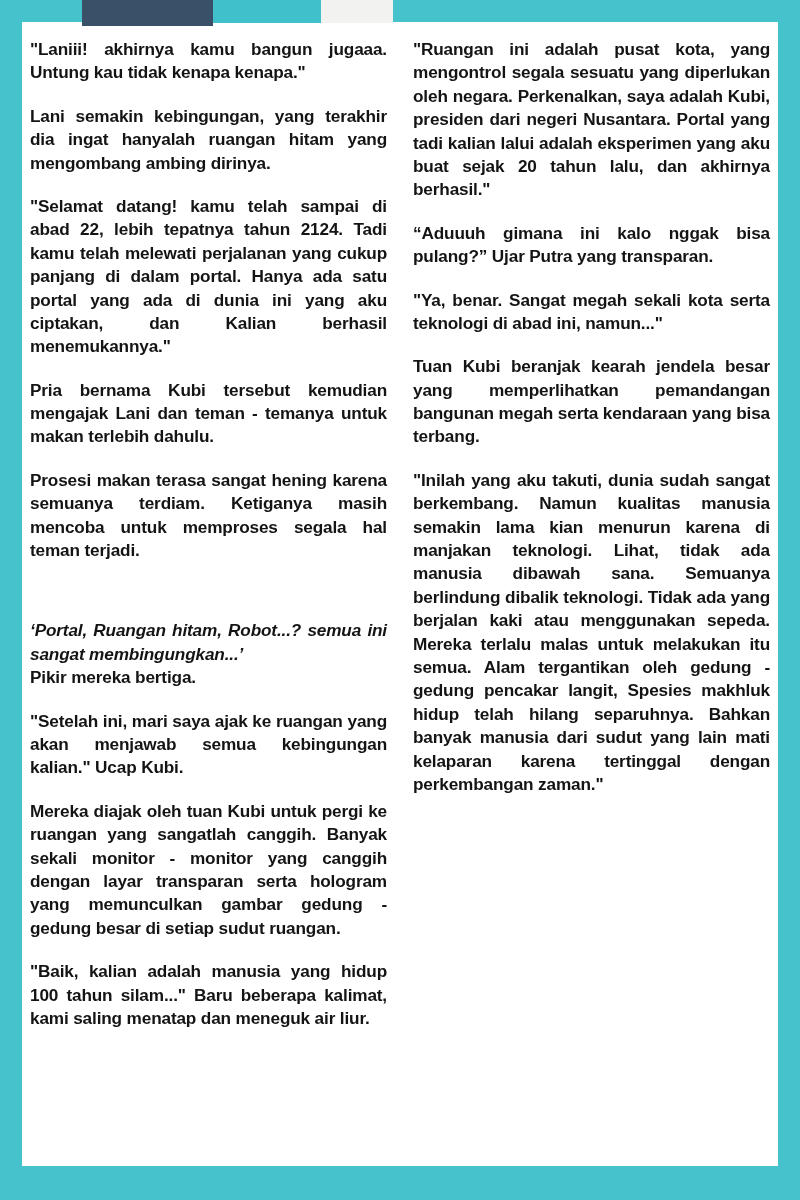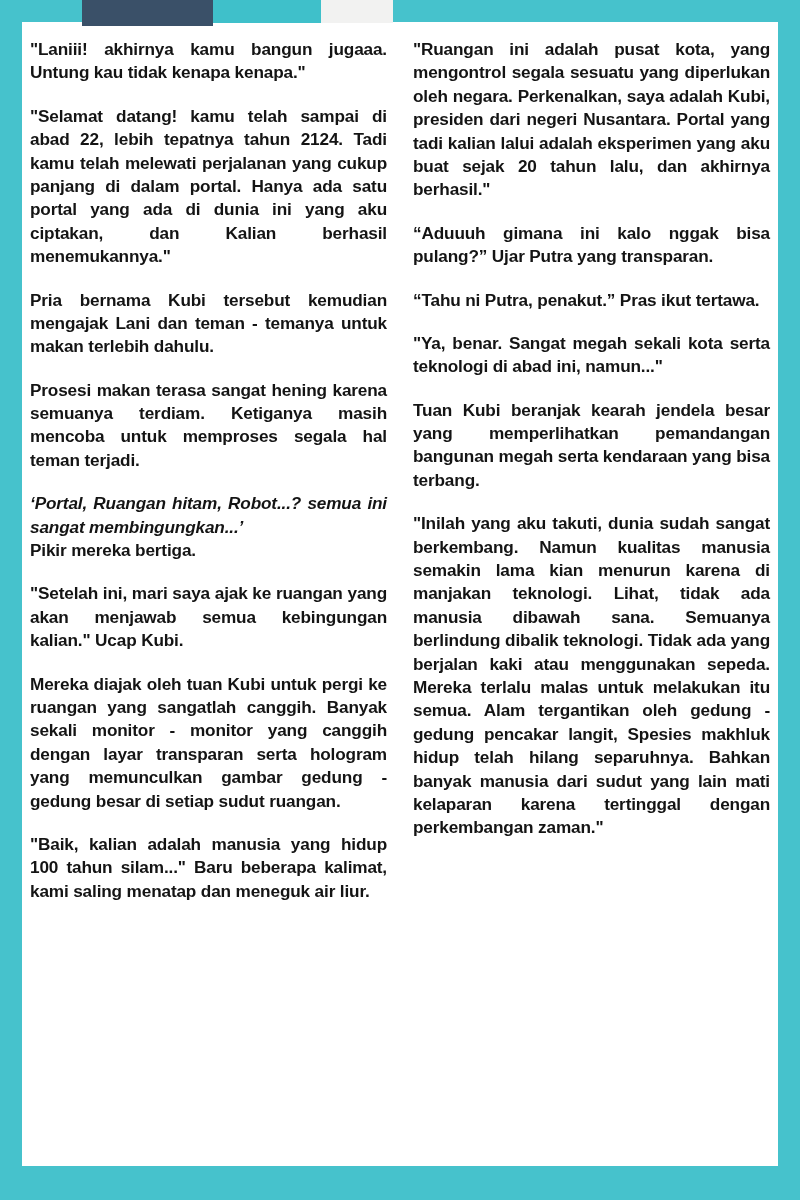--- a/index.html
+++ b/index.html
@@ -108,20 +108,21 @@
     text-justify: inter-word;
     letter-spacing: -0.15px;
     word-spacing: 0px;
     font-stretch: condensed;
   }
   p.para:last-child {
     margin-bottom: 0;
   }
   p.para.italic {
     font-style: italic;
+    margin-top: 37px;
   }
   
   .thought-tail {
     font-style: normal;
     display: block;
     text-align: right;
   }
   
   p.para {
     text-align-last: left;
@@ -138,33 +139,33 @@
     <div class="strip strip-teal-mid"></div>
     <div class="strip strip-gray"></div>
     <div class="strip strip-teal-right"></div>
   </div>
 
   <div class="card">
     <div class="columns">
 
       <div class="col">
         <p class="para">"Laniii! akhirnya kamu bangun jugaaa. Untung kau tidak kenapa kenapa."</p>
+        <p class="para">Lani semakin kebingungan, yang terakhir dia ingat hanyalah ruangan hitam yang mengombang ambing dirinya.</p>
         <p class="para">"Selamat datang! kamu telah sampai di abad 22, lebih tepatnya tahun 2124. Tadi kamu telah melewati perjalanan yang cukup panjang di dalam portal. Hanya ada satu portal yang ada di dunia ini yang aku ciptakan, dan Kalian berhasil menemukannya."</p>
         <p class="para">Pria bernama Kubi tersebut kemudian mengajak Lani dan teman - temanya untuk makan terlebih dahulu.</p>
         <p class="para">Prosesi makan terasa sangat hening karena semuanya terdiam. Ketiganya masih mencoba untuk memproses segala hal teman terjadi.</p>
         <p class="para italic"><span>‘Portal, Ruangan hitam, Robot...? semua ini sangat membingungkan...’</span><span class="thought-tail">Pikir mereka bertiga.</span></p>
         <p class="para">"Setelah ini, mari saya ajak ke ruangan yang akan menjawab semua kebingungan kalian." Ucap Kubi.</p>
         <p class="para">Mereka diajak oleh tuan Kubi untuk pergi ke ruangan yang sangatlah canggih. Banyak sekali monitor - monitor yang canggih dengan layar transparan serta hologram yang memunculkan gambar gedung - gedung besar di setiap sudut ruangan.</p>
         <p class="para">"Baik, kalian adalah manusia yang hidup 100 tahun silam..." Baru beberapa kalimat, kami saling menatap dan meneguk air liur.</p>
       </div>
 
       <div class="col">
         <p class="para">"Ruangan ini adalah pusat kota, yang mengontrol segala sesuatu yang diperlukan oleh negara. Perkenalkan, saya adalah Kubi, presiden dari negeri Nusantara. Portal yang tadi kalian lalui adalah eksperimen yang aku buat sejak 20 tahun lalu, dan akhirnya berhasil."</p>
         <p class="para">“Aduuuh gimana ini kalo nggak bisa pulang?” Ujar Putra yang transparan.</p>
-        <p class="para">“Tahu ni Putra, penakut.” Pras ikut tertawa.</p>
         <p class="para">"Ya, benar. Sangat megah sekali kota serta teknologi di abad ini, namun..."</p>
         <p class="para">Tuan Kubi beranjak kearah jendela besar yang memperlihatkan pemandangan bangunan megah serta kendaraan yang bisa terbang.</p>
         <p class="para">"Inilah yang aku takuti, dunia sudah sangat berkembang. Namun kualitas manusia semakin lama kian menurun karena di manjakan teknologi. Lihat, tidak ada manusia dibawah sana. Semuanya berlindung dibalik teknologi. Tidak ada yang berjalan kaki atau menggunakan sepeda. Mereka terlalu malas untuk melakukan itu semua. Alam tergantikan oleh gedung - gedung pencakar langit, Spesies makhluk hidup telah hilang separuhnya. Bahkan banyak manusia dari sudut yang lain mati kelaparan karena tertinggal dengan perkembangan zaman."</p>
       </div>
 
     </div>
   </div>
 
 </div>
 

